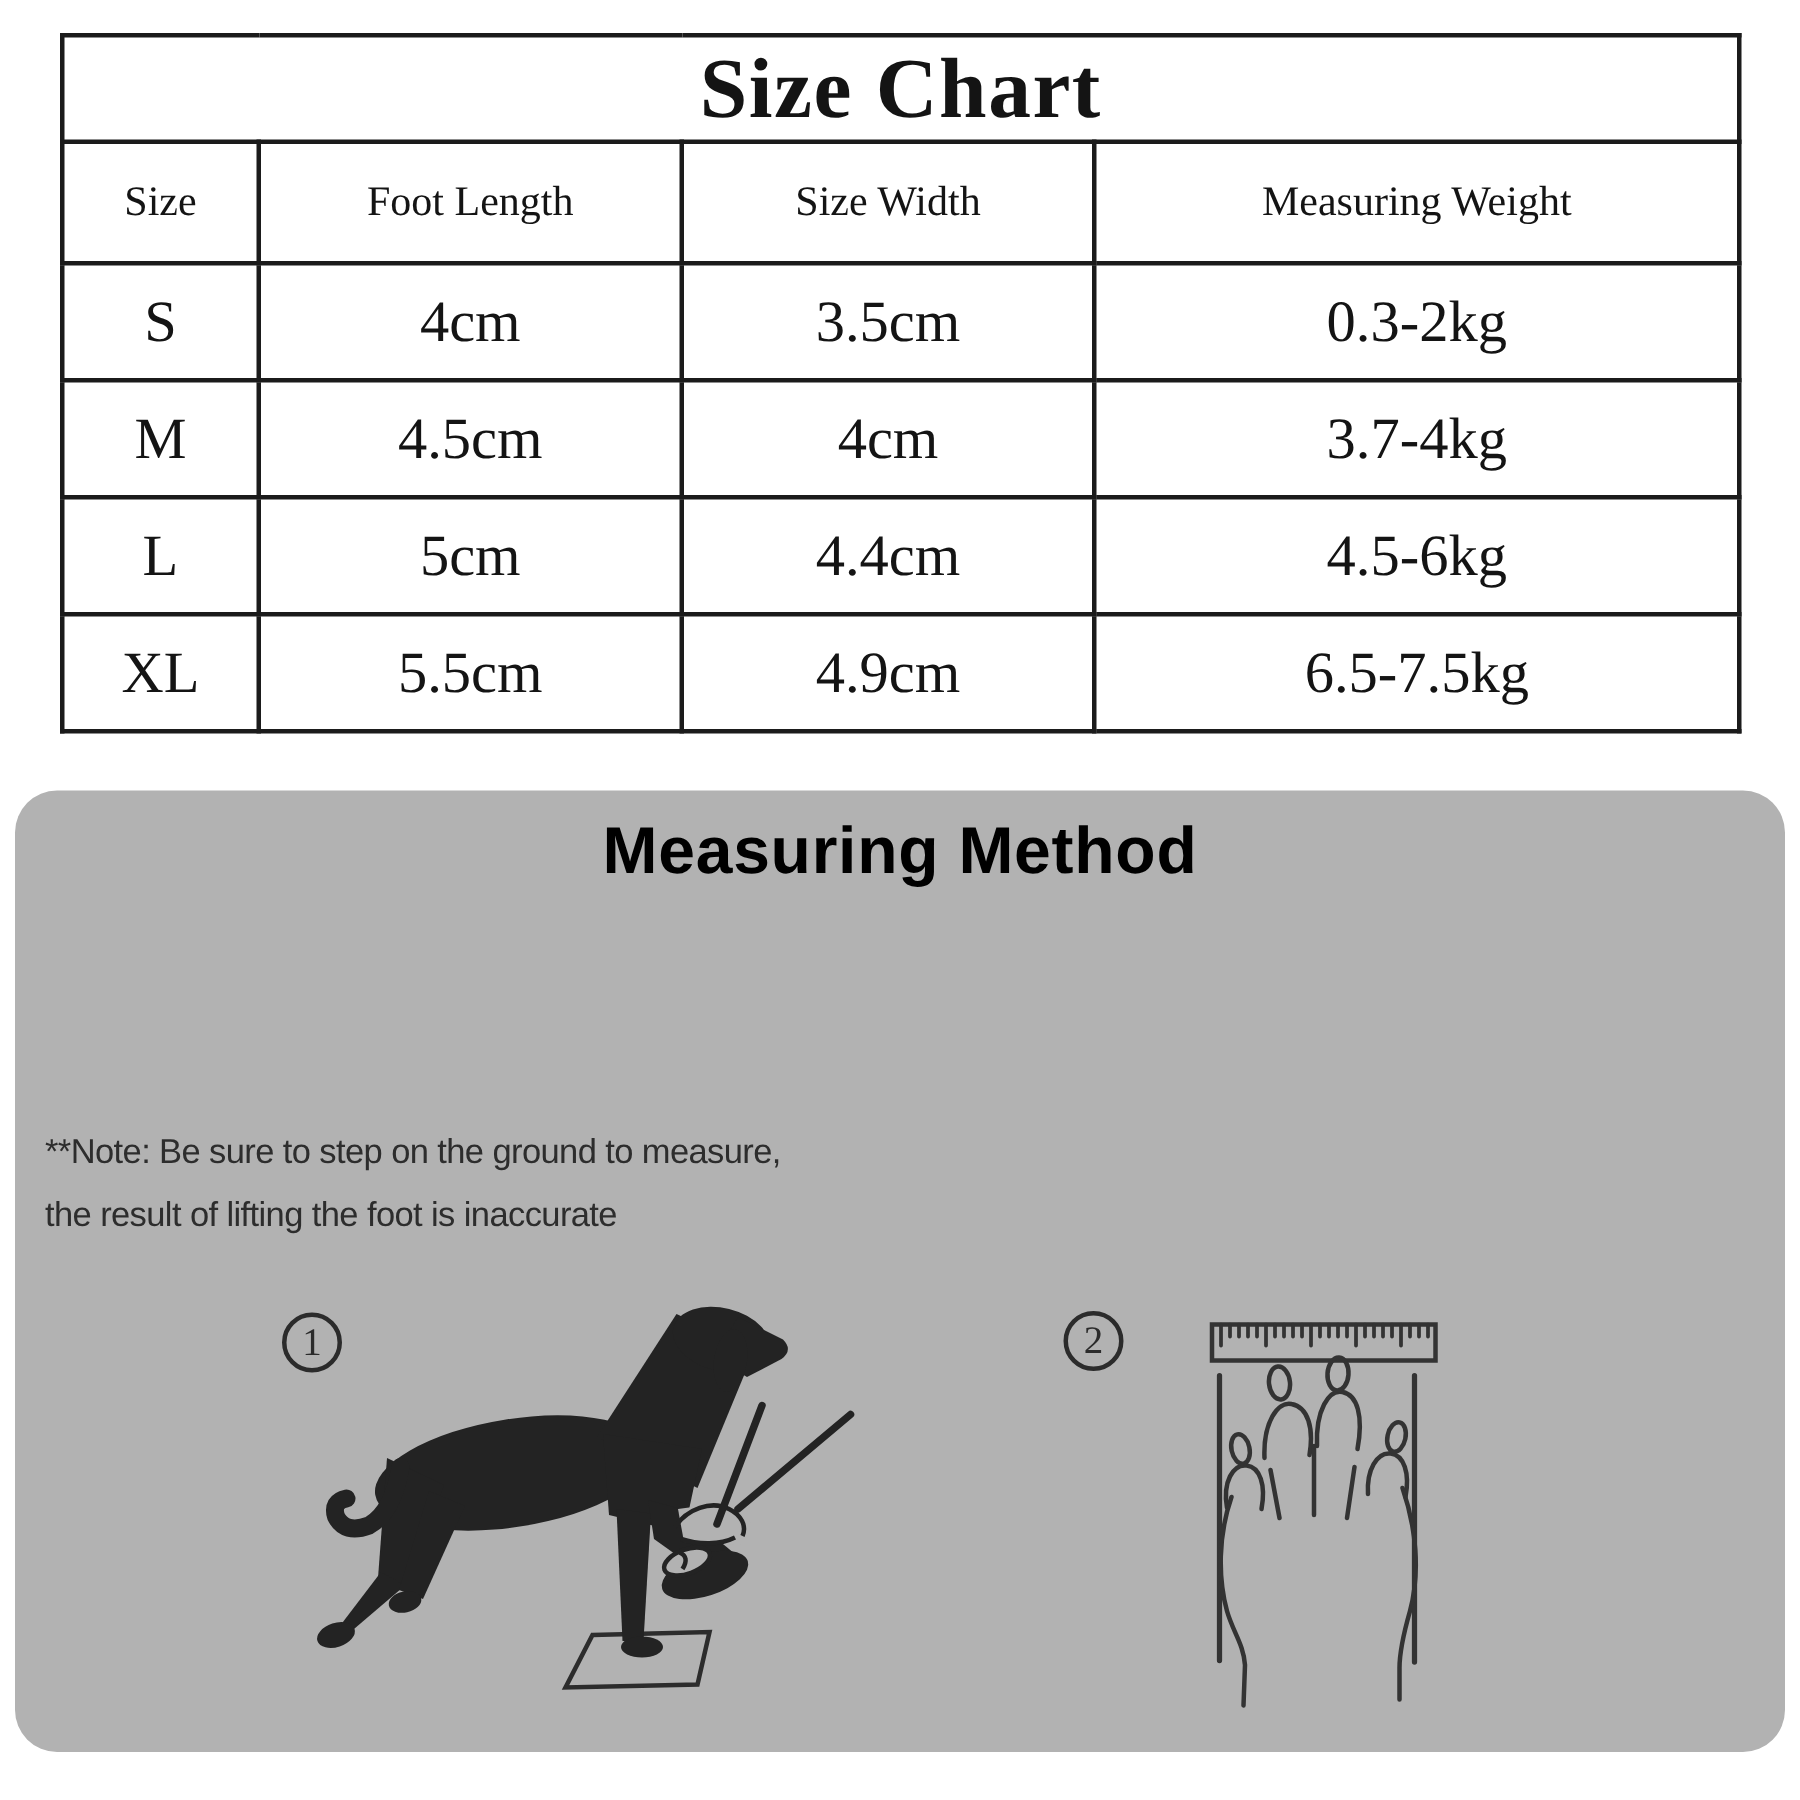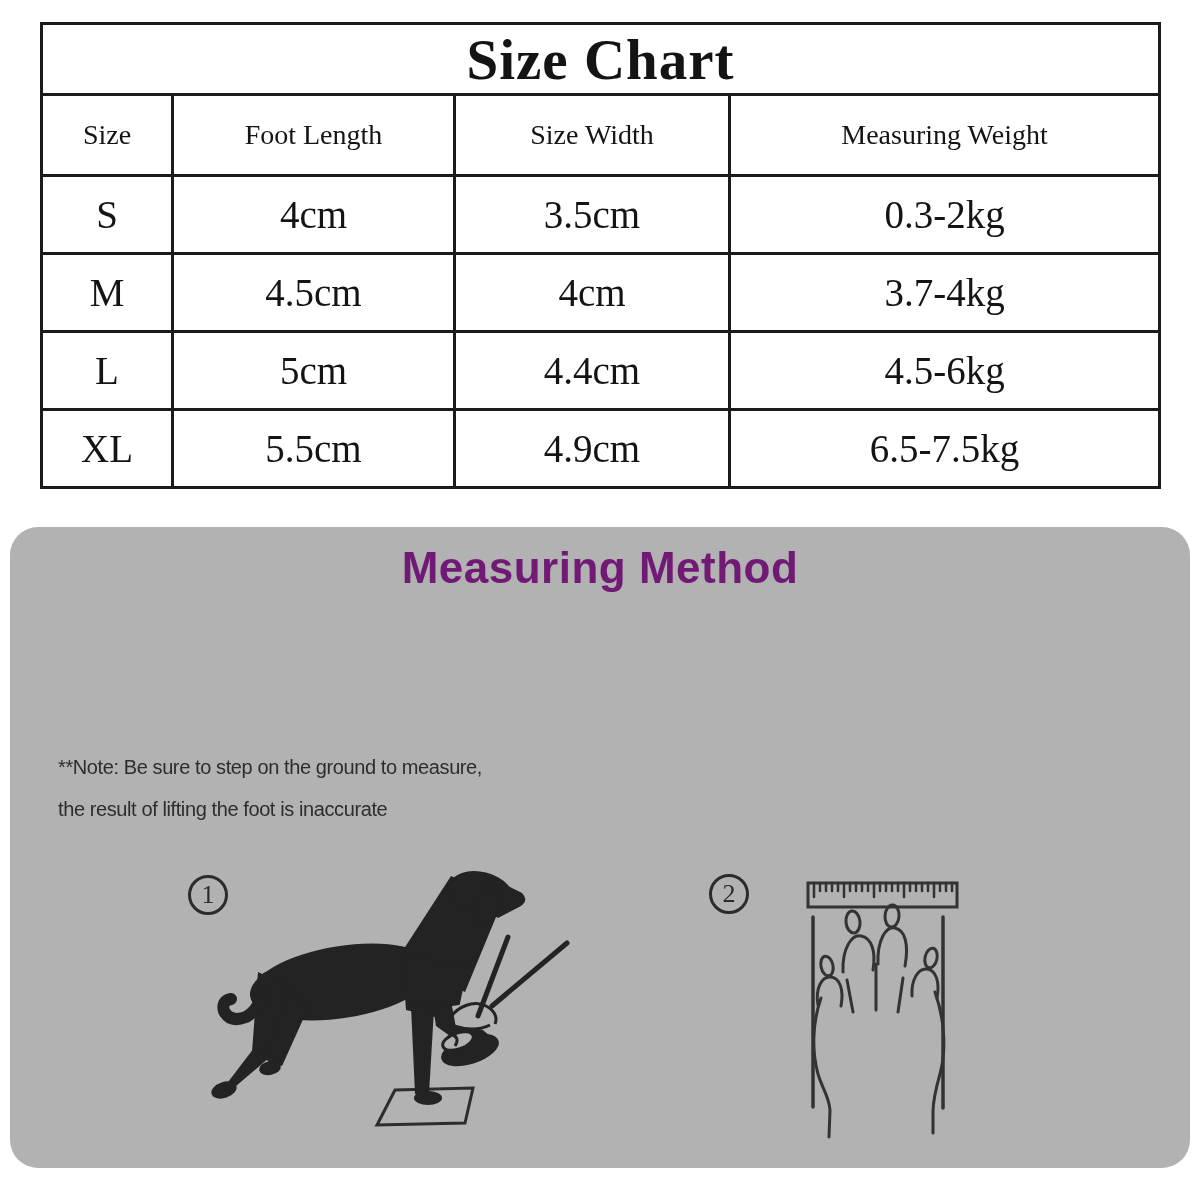--- a/index.html
+++ b/index.html
@@ -20,24 +20,24 @@
   .size-chart .head-row th { height:78px; font-size:28px; }
   .size-chart .data-row td { height:75px; font-size:39px; }
 
   
   .panel {
     position:absolute; left:10px; top:527px; width:1180px; height:641px;
     background:#b2b2b2; border-radius:28px; color:#2d2d2d;
   }
   .panel-title {
     position:absolute; left:0; top:16px; width:100%; text-align:center;
-    font-size:44px; font-weight:600; color:#701a75; letter-spacing:0.5px;
+    font-size:44px; font-weight:600; color:#000000; letter-spacing:0.5px;
   }
   .steps { position:absolute; left:33px; top:100px; font-size:28px; letter-spacing:-0.4px; line-height:43px; white-space:nowrap; }
-  .note  { position:absolute; left:48px; top:219px; font-size:20px; letter-spacing:-0.4px; line-height:42px; white-space:nowrap; }
+  .note  { position:absolute; left:20px; top:219px; font-size:23px; letter-spacing:-0.4px; line-height:42px; white-space:nowrap; }
 
   .badge {
     position:absolute; width:34px; height:34px; border:3px solid #2b2b2b; border-radius:50%;
     display:flex; align-items:center; justify-content:center;
     font-family:"Liberation Serif", serif; font-size:26px; color:#2b2b2b; background:transparent;
   }
   .badge-1 { left:178px; top:348px; }
   .badge-2 { left:699px; top:347px; }
 
   .fig-dog { position:absolute; left:160px; top:333px; width:450px; height:290px; }

